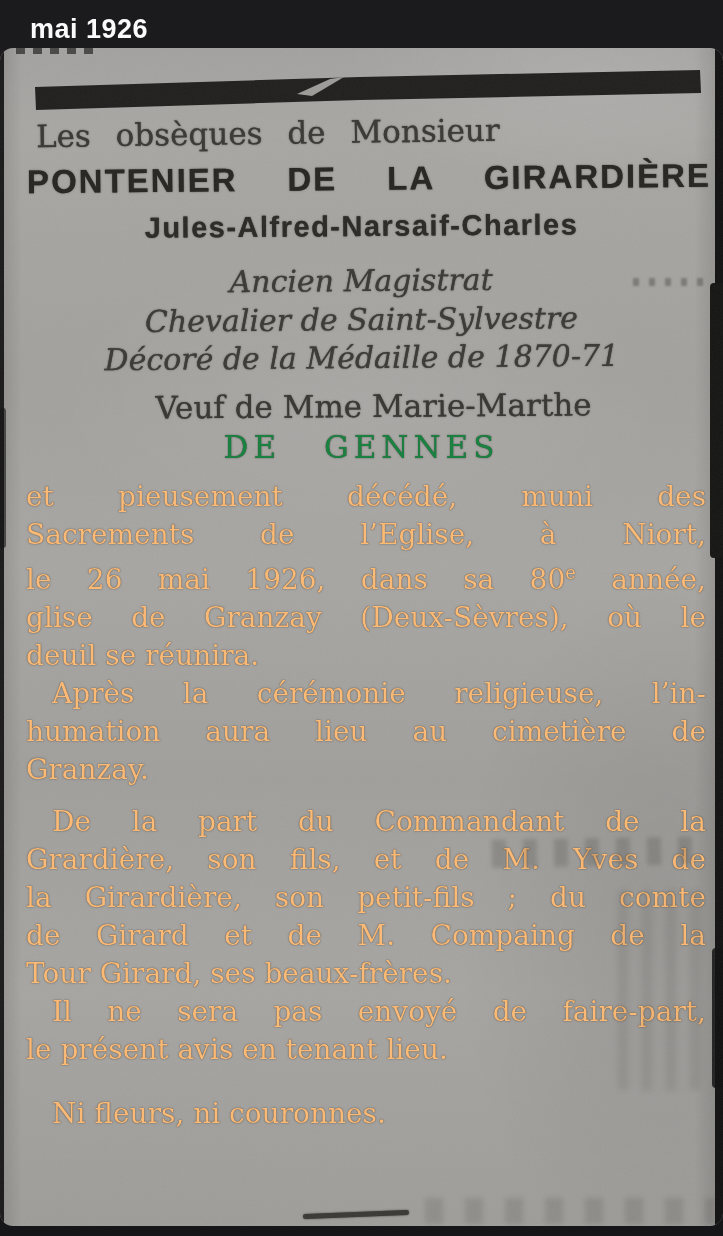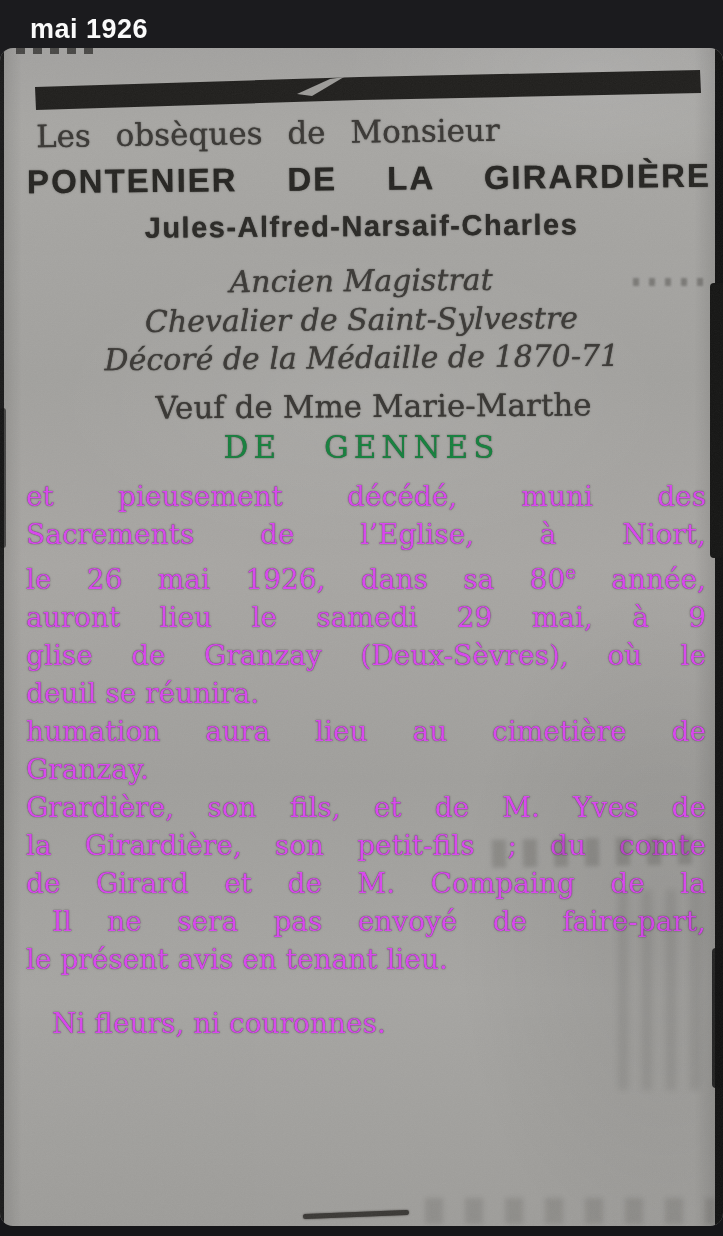--- a/index.html
+++ b/index.html
@@ -72,21 +72,21 @@
   .veuf{
     position:absolute;top:340px;left:0;width:723px;text-align:center;
     font-size:31px;color:#383633;transform:translateX(12px) rotate(-.4deg);
   }
   .degennes{
     position:absolute;top:381px;left:0;width:723px;text-align:center;
     font-size:31px;letter-spacing:5px;word-spacing:28px;color:#15803d;
   }
   .body{
     position:absolute;top:430px;left:26px;width:680px;
-    font-size:28px;color:#d946ef;
+    font-size:28px;color:#fdba74;
   }
   .bl{line-height:38px;min-height:38px;}
   .j{text-align:justify;text-align-last:justify;}
   .ind{text-indent:26px;}
   .g1{margin-top:14px;}
   .g2{margin-top:26px;}
   
   .end-rule{
     position:absolute;top:1164px;left:303px;width:106px;height:5px;
     background:#3a3835;border-radius:3px;transform:rotate(-2.4deg);
@@ -147,28 +147,30 @@
       <div>Décoré de la Médaille de 1870-71</div>
     </div>
 
     <div class="veuf ink">Veuf de Mme Marie-Marthe</div>
     <div class="degennes ink">DE GENNES</div>
 
     <div class="body ink">
       <div class="bl j">et pieusement décédé, muni des</div>
       <div class="bl j">Sacrements de l’Eglise, à Niort,</div>
       <div class="bl j"><span>le 26 mai 1926, dans sa 80</span><span class="sup">e</span><span> année,</span></div>
-      <div class="bl j">auront lieu le samedi 29 mai, à 9</div>
       <div class="bl j">glise de Granzay (Deux-Sèvres), où le</div>
       <div class="bl">deuil se réunira.</div>
+      <div class="bl j ind">Après la cérémonie religieuse, l’in-</div>
       <div class="bl j">humation aura lieu au cimetière de</div>
       <div class="bl">Granzay.</div>
+      <div class="bl j ind g1">De la part du Commandant de la</div>
       <div class="bl j">Grardière, son fils, et de M. Yves de</div>
       <div class="bl j">la Girardière, son petit-fils ; du comte</div>
       <div class="bl j">de Girard et de M. Compaing de la</div>
+      <div class="bl">Tour Girard, ses beaux-frères.</div>
       <div class="bl j ind">Il ne sera pas envoyé de faire-part,</div>
       <div class="bl">le présent avis en tenant lieu.</div>
       <div class="bl ind g2">Ni fleurs, ni couronnes.</div>
     </div>
 
     <div class="end-rule"></div>
 
     <div class="specks"></div>
     <div class="ghost-a"></div>
     <div class="ghost-c"></div>

